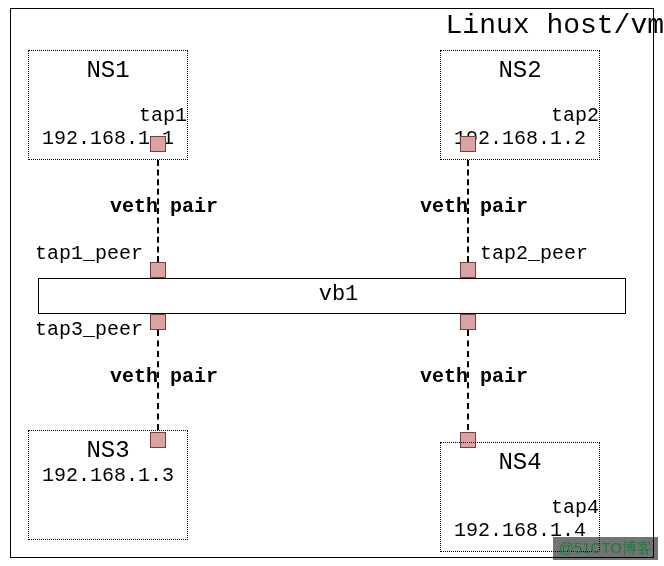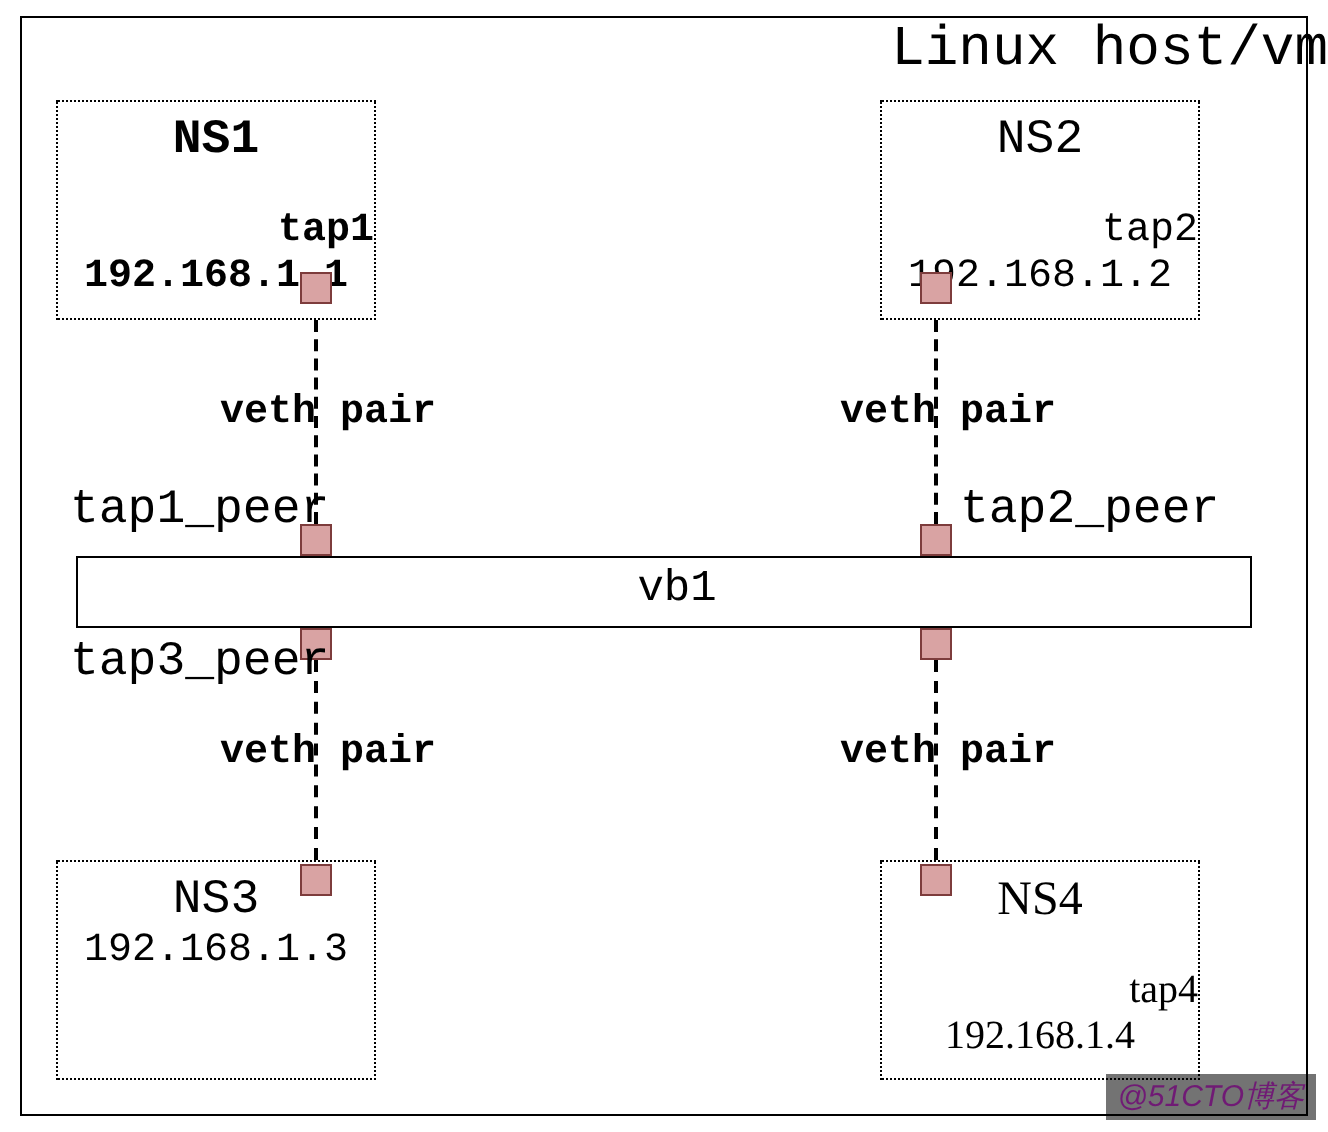--- a/index.html
+++ b/index.html
@@ -6,33 +6,33 @@
   body{width:664px;height:566px;font-family:"Courier New",monospace;background:#fff;position:relative;}
   #stage{position:relative;width:664px;height:566px;}
   .host-frame{position:absolute;left:10px;top:8px;width:644px;height:550px;border:1.5px solid #000;}
   .host-title{position:absolute;left:0;top:10px;width:100%;text-align:right;font-size:28px;}
   .ns-box{position:absolute;border:1.5px dotted #000;text-align:center;font-size:20px;}
   .ns-title{font-size:24px;margin-top:6px;}
   .ns-tap{margin-top:20px;text-align:right;}
   .ns-ip{font-size:20px;}
   .bridge{position:absolute;border:1.5px solid #000;text-align:center;font-size:22px;line-height:32px;}
   .port{position:absolute;width:16px;height:16px;background:#d9a3a3;border:1.5px solid #7d3c3c;}
-  .peer-label{position:absolute;font-size:24px;white-space:nowrap;}
+  .peer-label{position:absolute;font-size:20px;white-space:nowrap;}
   .veth-label{position:absolute;font-size:20px;font-weight:bold;white-space:nowrap;}
   .dash{position:absolute;width:2px;border-left:2px dashed #000;}
-  .watermark{position:absolute;right:6px;bottom:6px;font-family:Arial,sans-serif;font-size:15px;color:#701a75;background:rgba(0,0,0,0.55);padding:2px 6px;font-style:italic;}
+  .watermark{position:absolute;right:6px;bottom:6px;font-family:Arial,sans-serif;font-size:15px;color:#15803d;background:rgba(0,0,0,0.55);padding:2px 6px;}
 </style>
 </head>
 <body>
 
 <div id="stage">
   <div class="host-frame"></div>
   <div class="host-title">Linux host/vm</div>
 
-  <div class="ns-box" style="left:28px;top:50px;width:160px;height:110px;font-weight:bold;">
+  <div class="ns-box" style="left:28px;top:50px;width:160px;height:110px;">
     <div class="ns-title">NS1</div>
     <div class="ns-tap">tap1</div>
     <div class="ns-ip">192.168.1.1</div>
   </div>
   <div class="port" style="left:150px;top:136px;"></div>
 
   <div class="ns-box" style="left:440px;top:50px;width:160px;height:110px;">
     <div class="ns-title">NS2</div>
     <div class="ns-tap">tap2</div>
     <div class="ns-ip">192.168.1.2</div>
@@ -62,20 +62,20 @@
   <div class="veth-label" style="left:110px;top:365px;">veth pair</div>
   <div class="veth-label" style="left:420px;top:365px;">veth pair</div>
 
   <div class="port" style="left:150px;top:432px;"></div>
   <div class="ns-box" style="left:28px;top:430px;width:160px;height:110px;">
     <div class="ns-title">NS3</div>
     <div class="ns-ip">192.168.1.3</div>
   </div>
 
   <div class="port" style="left:460px;top:432px;"></div>
-  <div class="ns-box" style="left:440px;top:430px;width:160px;height:110px;font-family:Liberation Serif, serif;">
+  <div class="ns-box" style="left:440px;top:442px;width:160px;height:110px;">
     <div class="ns-title">NS4</div>
     <div class="ns-tap">tap4</div>
     <div class="ns-ip">192.168.1.4</div>
   </div>
 
   <div class="watermark">@51CTO博客</div>
 </div>
 
 </body></html>

